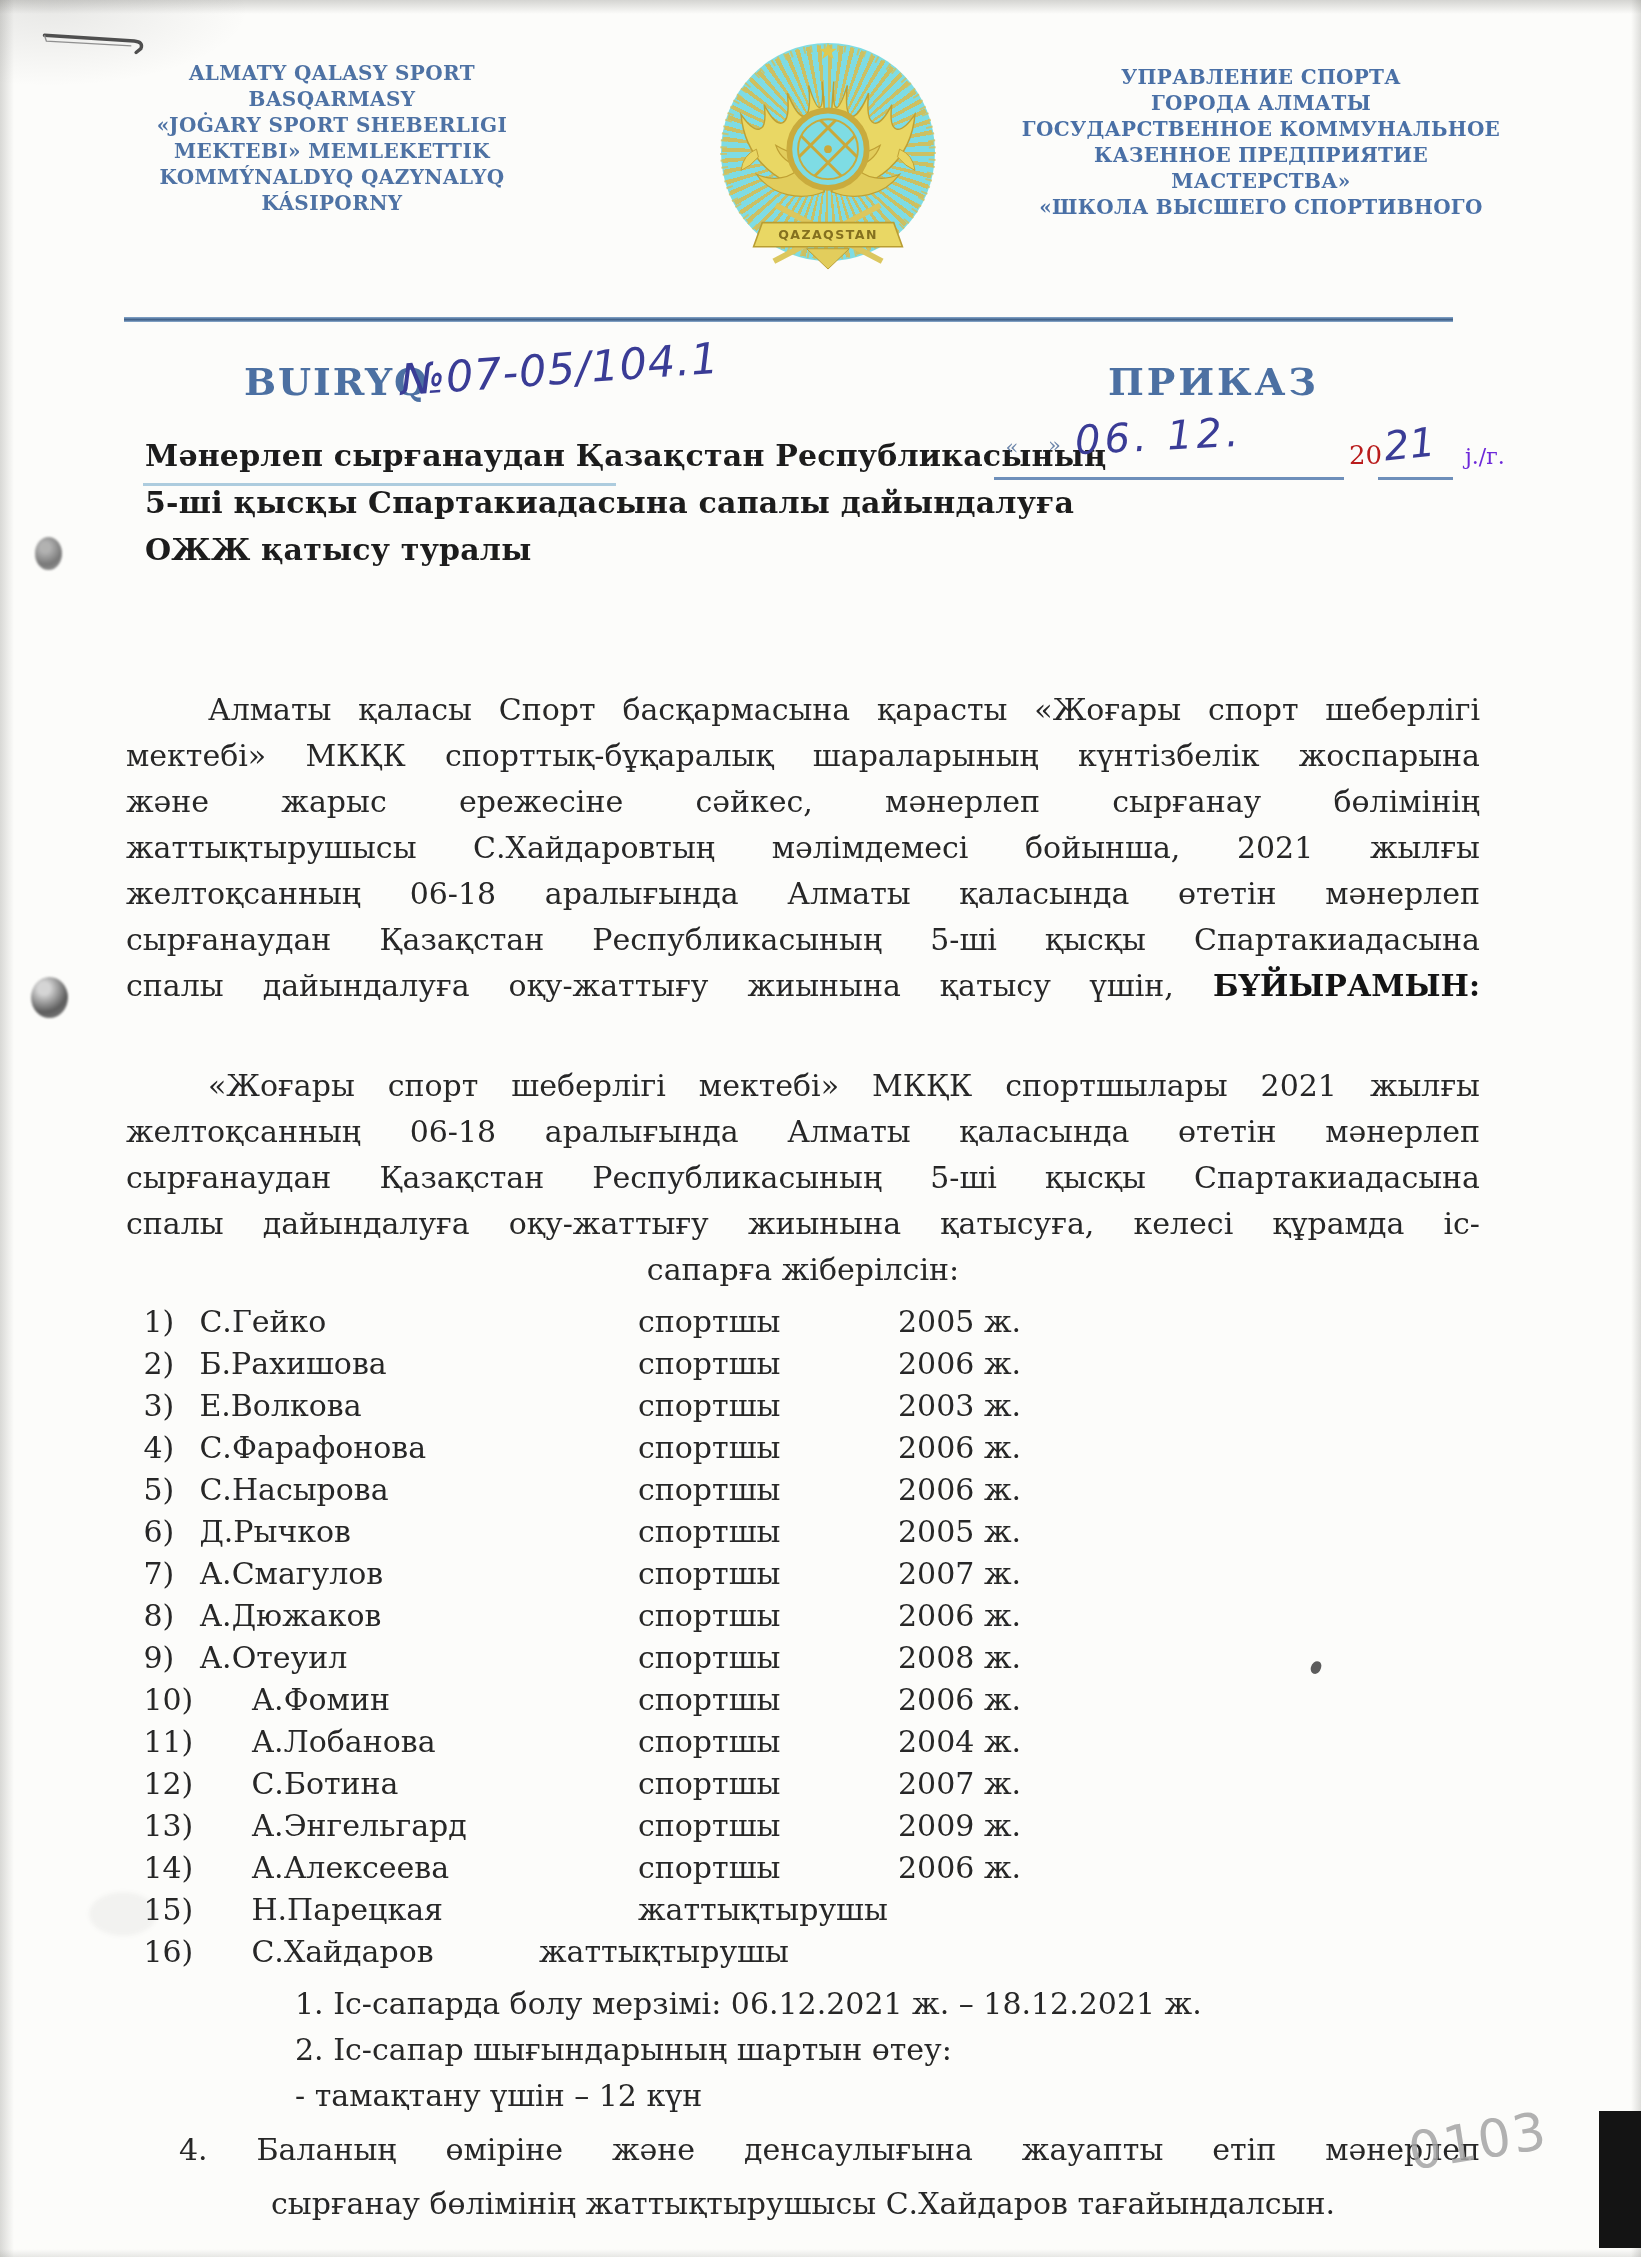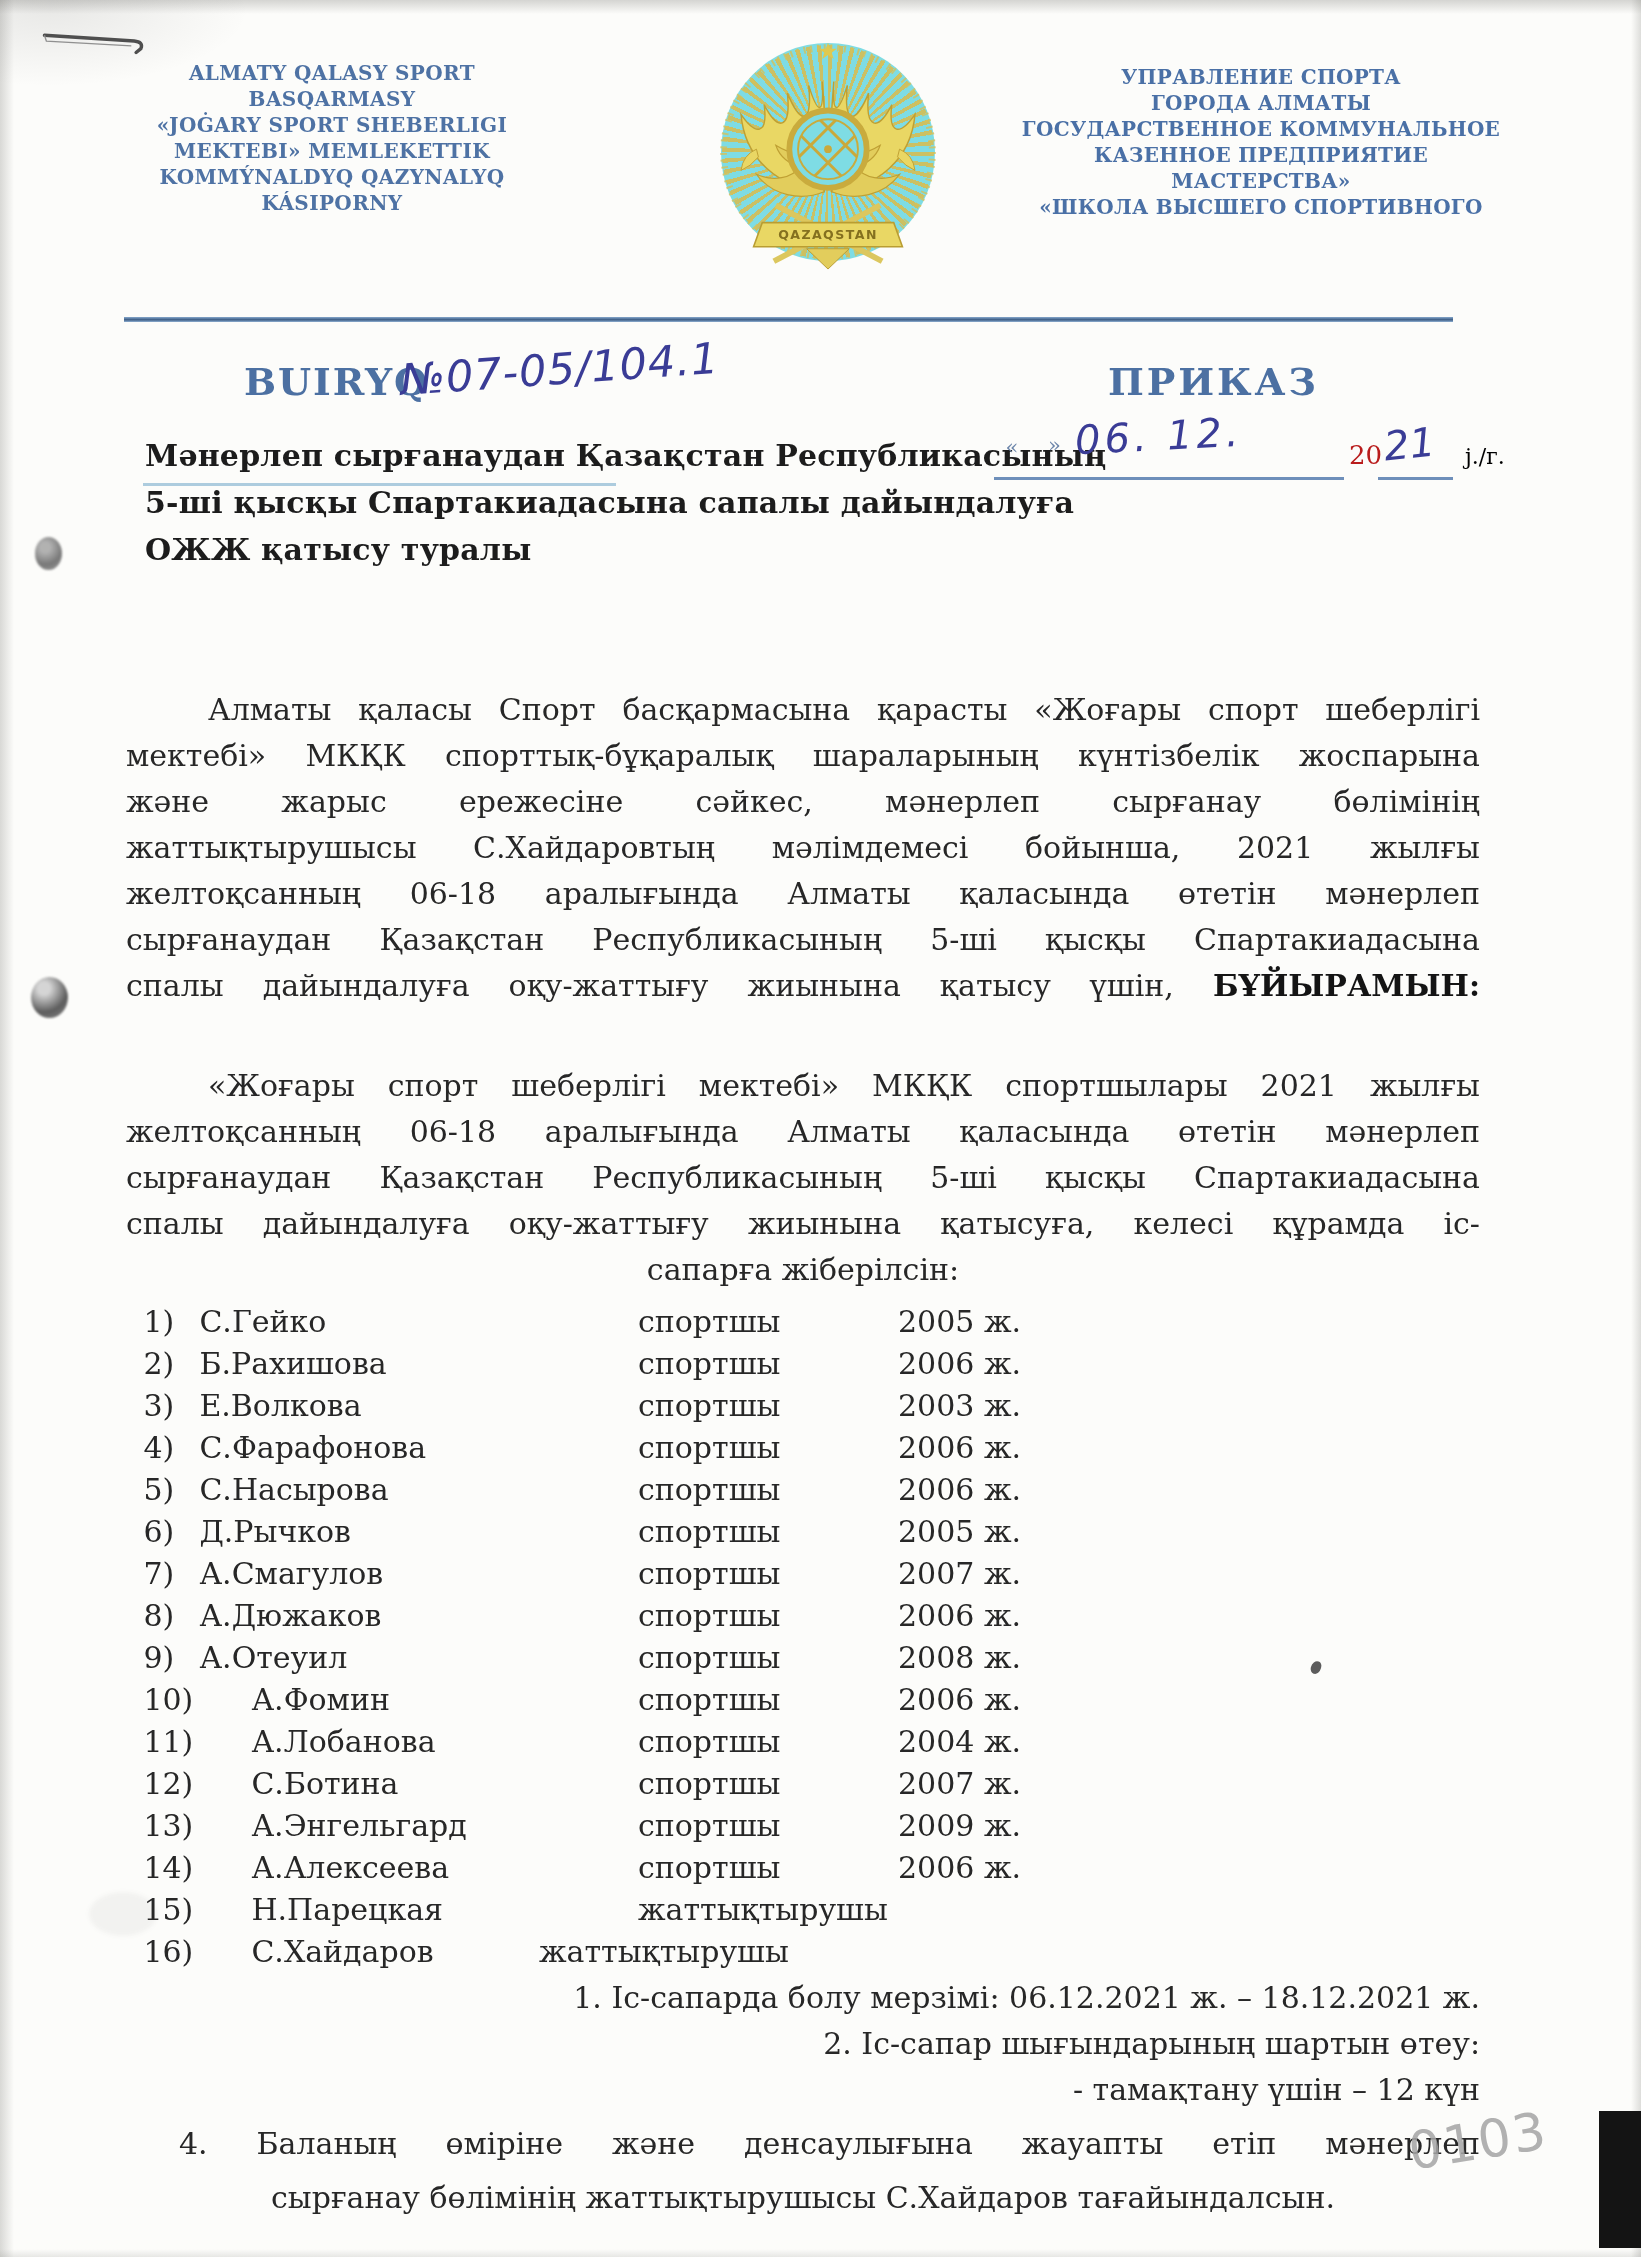--- a/index.html
+++ b/index.html
@@ -79,41 +79,41 @@
   .date-area .dq-open  { position:absolute; left:11.6px;  top:11.6px; font-size:21px; color:#6d86aa; }
   .date-area .dq-close { position:absolute; left:54px;  top:9.7px; font-size:21px; color:#6d86aa; }
   .date-area .hand-dm  { position:absolute; left:81px;  top:-9.7px; font-size:40px; color:#3a3c96;
                          font-style:italic; font-family:"DejaVu Sans", sans-serif;
                          transform:rotate(-3deg); letter-spacing:3.9px; }
   .date-area .dline1   { position:absolute; left:0;     top:54px; width:350px; height:2.9px; background:#6e8fba; }
   .date-area .p20      { position:absolute; left:355px; top:17.4px; font-size:26px; color:#b91c1c; }
   .date-area .h21      { position:absolute; left:390px; top:-1.9px; font-size:40px; color:#3a3c96;
                          font-style:italic; font-family:"DejaVu Sans", sans-serif; transform:rotate(-6deg); }
   .date-area .dline2   { position:absolute; left:384px; top:54px; width:75px; height:2.9px; background:#6e8fba; }
-  .date-area .suffix   { position:absolute; left:471px; top:21px; font-size:22px; color:#000000; }
+  .date-area .suffix   { position:absolute; left:471px; top:21px; font-size:22px; color:#6d28d9; }
 
   
   .content { position:absolute; top:687px; left:126px; width:1354px; font-size:30px; color:#272727; }
   .jline { text-align:justify; text-align-last:justify; line-height:46px; height:46px;
            white-space:normal; overflow:hidden; }
   .lline { text-align:center; line-height:46px; height:46px; }
   .ind85 { padding-left:82px; }
   .ind55 { padding-left:53px; }
   .bold-tail { font-weight:bold; color:#141414; }
   .para2 { margin-top:54px; }
 
   .roster { margin-top:7.7px; }
   .roster-row { position:relative; height:42px; line-height:42px; padding-left:17.4px; font-size:30px; }
   .roster-row .num  { display:inline-block; width:56px; }
   .roster-row:nth-child(n+10) .num { width:108px; }
   .roster-row .role { position:absolute; left:512px; }
   .roster-row .year { position:absolute; left:772px; }
   .roster-row:nth-child(16) .role { left:413px; }
 
-  .resolutions { margin-top:2px; padding-left:169px;text-align:right; }
+  .resolutions { margin-top:8px; padding-left:169px; }
   .resolutions .res-line { line-height:46px; height:46px; }
 
   .final-clause { margin-top:3.9px; }
   .final-clause .jline, .final-clause .lline { line-height:54px; height:54px; }
 
   .page-no { position:absolute; top:2111px; left:1408px; font-size:52px; color:#a5a5a5;
              font-family:"DejaVu Sans", sans-serif; letter-spacing:1.9px;
              transform:rotate(-9deg); opacity:.85; }
 
   .banner-text { font-family:"DejaVu Sans", sans-serif; font-weight:bold; font-size:13px;

